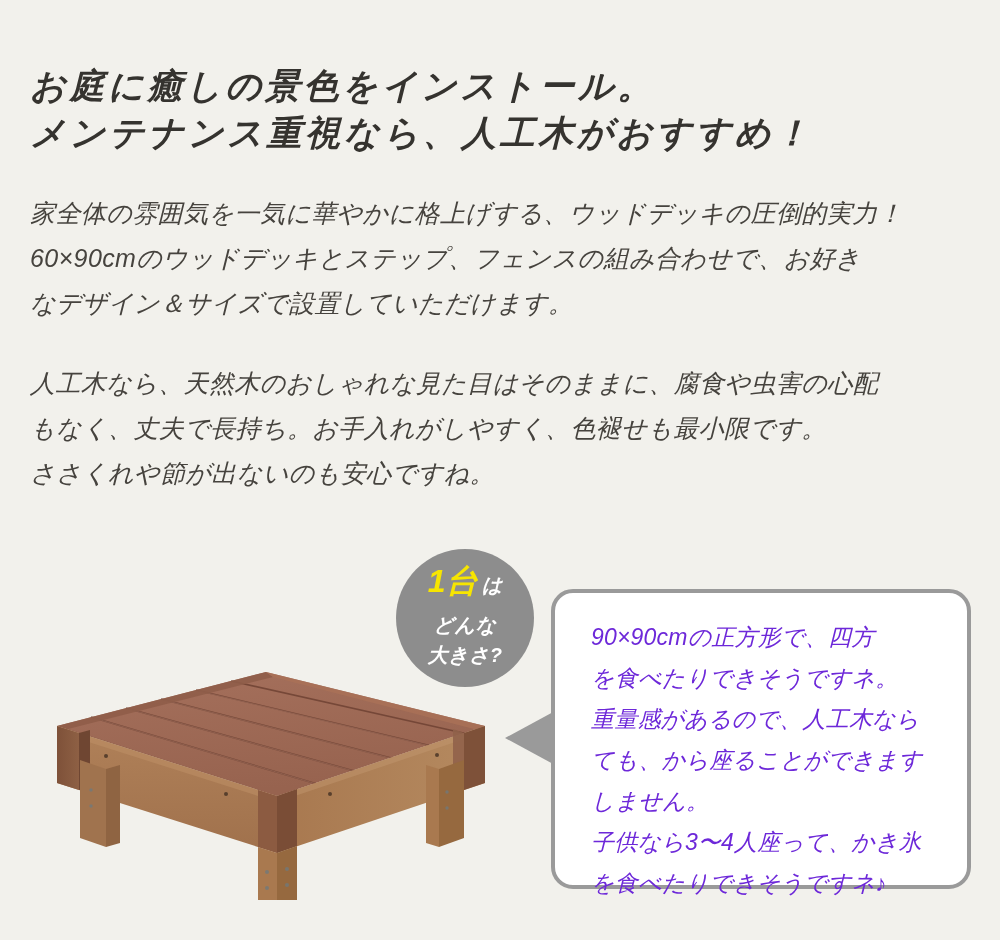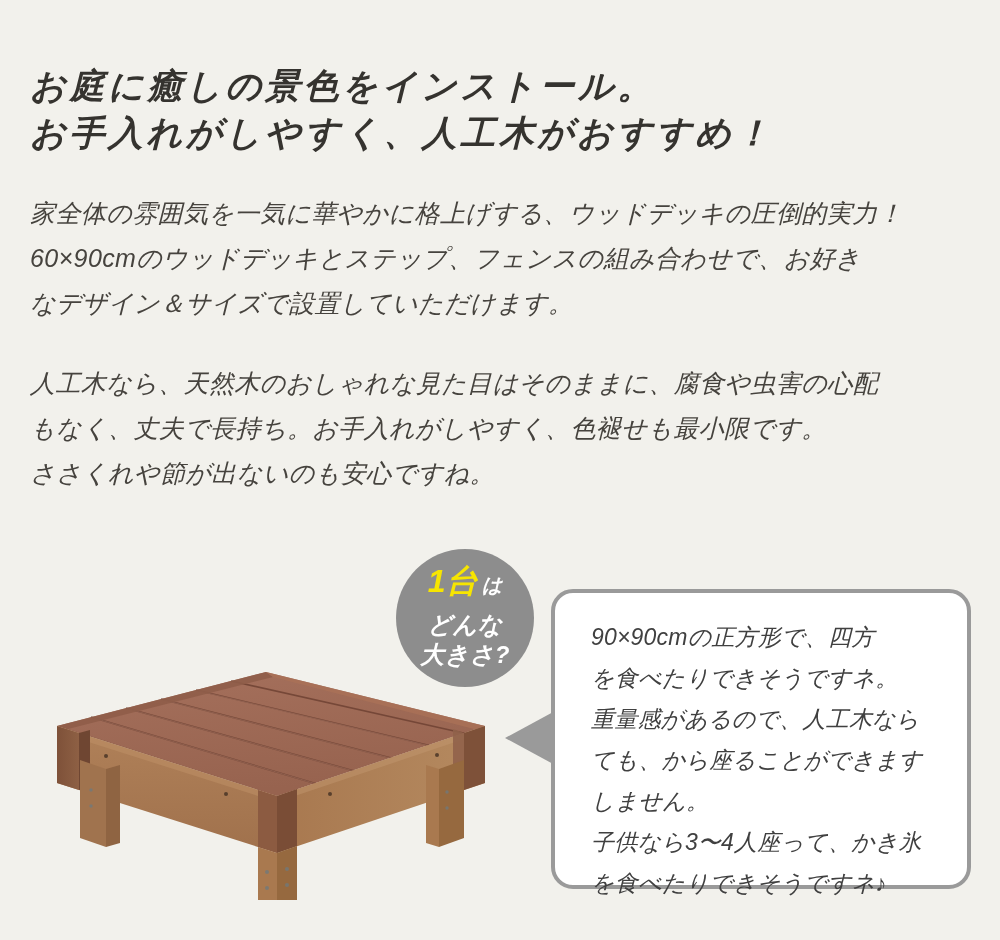--- a/index.html
+++ b/index.html
@@ -93,21 +93,21 @@
     color: #f7e500;
     letter-spacing: 0px;
   }
   .badge-small {
     font-size: 20px;
     font-weight: bold;
     color: #ffffff;
     margin-left: 4px;
   }
   .badge-row-2, .badge-row-3 {
-    font-size: 24px;
+    font-size: 20px;
     font-weight: bold;
     color: #ffffff;
     line-height: 30px;
     letter-spacing: 0.5px;
   }
 
   
   .bubble {
     position: absolute;
     left: 551px;
@@ -117,21 +117,21 @@
     background: #ffffff;
     border: 4px solid #9a9a9a;
     border-radius: 22px;
     z-index: 3;
   }
   .bubble-text {
     position: absolute;
     left: 36px;
     top: 24px;
     width: 360px;
-    color: #404040;
+    color: #6d28d9;
     font-size: 23px;
     line-height: 41px;
     letter-spacing: 0.2px;
   }
   .bubble-line { white-space: nowrap; }
 
   
   .bubble-arrow {
     position: absolute;
     left: 505px;
@@ -144,21 +144,21 @@
     z-index: 4;
   }
 </style>
 </head>
 <body>
 
 <div class="page">
 
   <div class="heading">
     <div class="heading-line">お庭に癒しの景色をインストール。</div>
-    <div class="heading-line">お手入れがしやすく、人工木がおすすめ！</div>
+    <div class="heading-line">メンテナンス重視なら、人工木がおすすめ！</div>
   </div>
 
   <div class="para para-1">
     <div class="para-line">家全体の雰囲気を一気に華やかに格上げする、ウッドデッキの圧倒的実力！</div>
     <div class="para-line">60×90cmのウッドデッキとステップ、フェンスの組み合わせで、お好き</div>
     <div class="para-line">なデザイン＆サイズで設置していただけます。</div>
   </div>
 
   <div class="para para-2">
     <div class="para-line">人工木なら、天然木のおしゃれな見た目はそのままに、腐食や虫害の心配</div>

